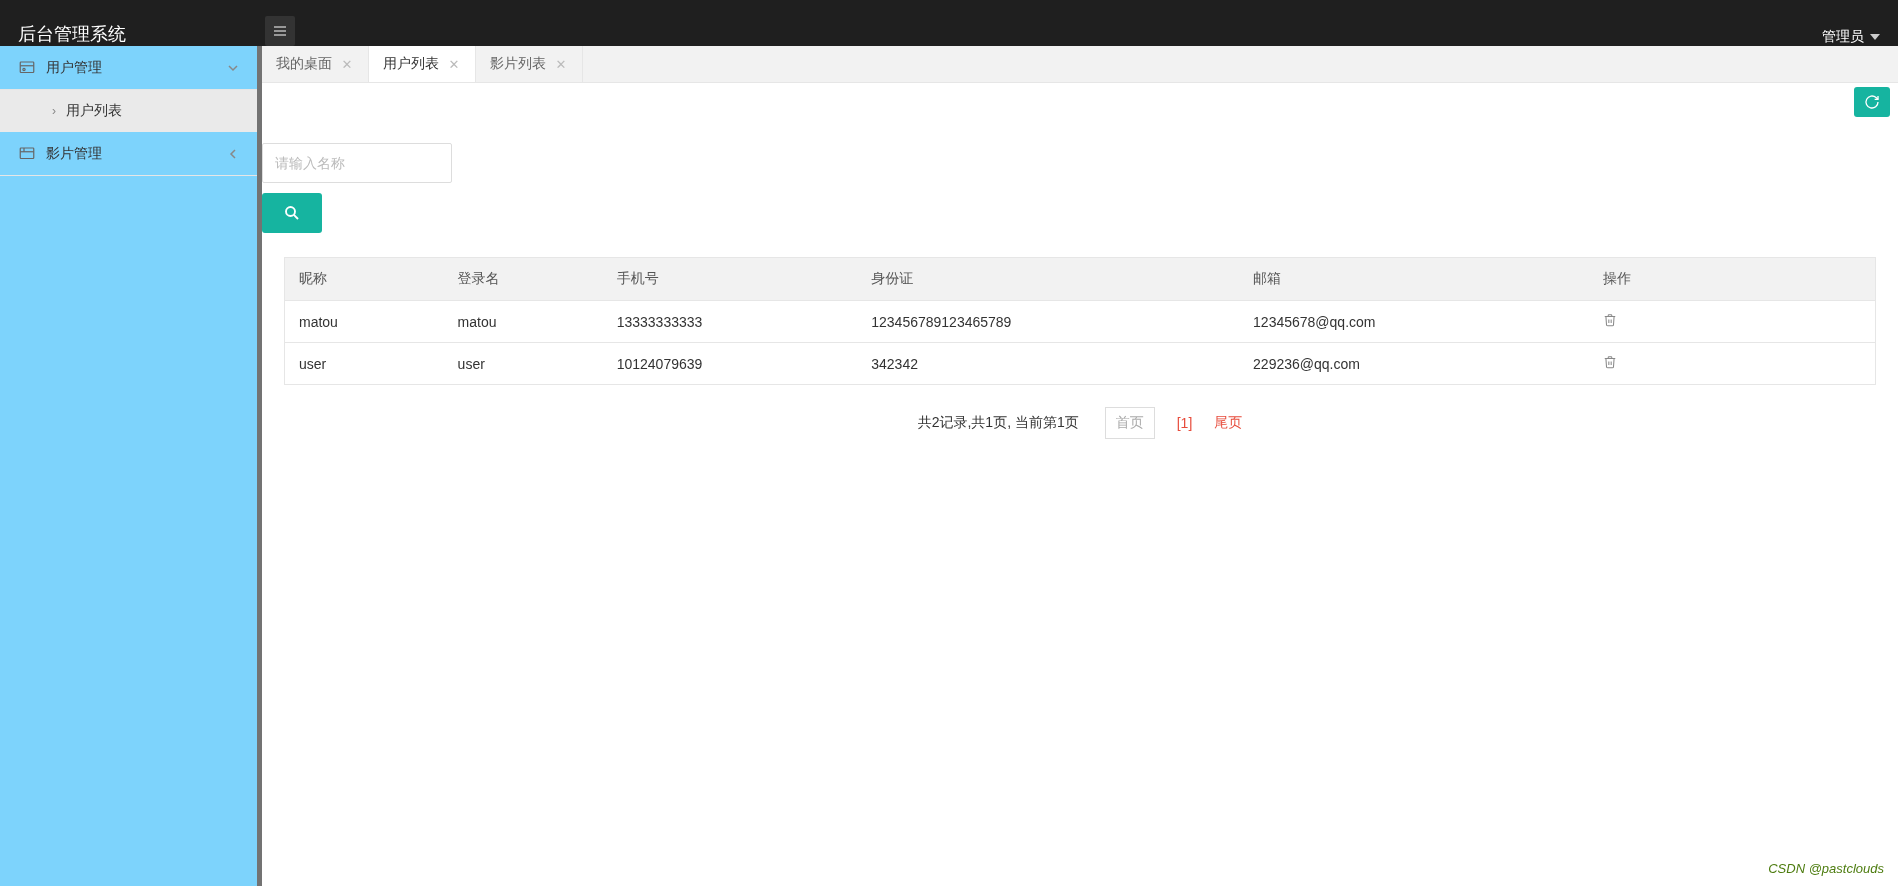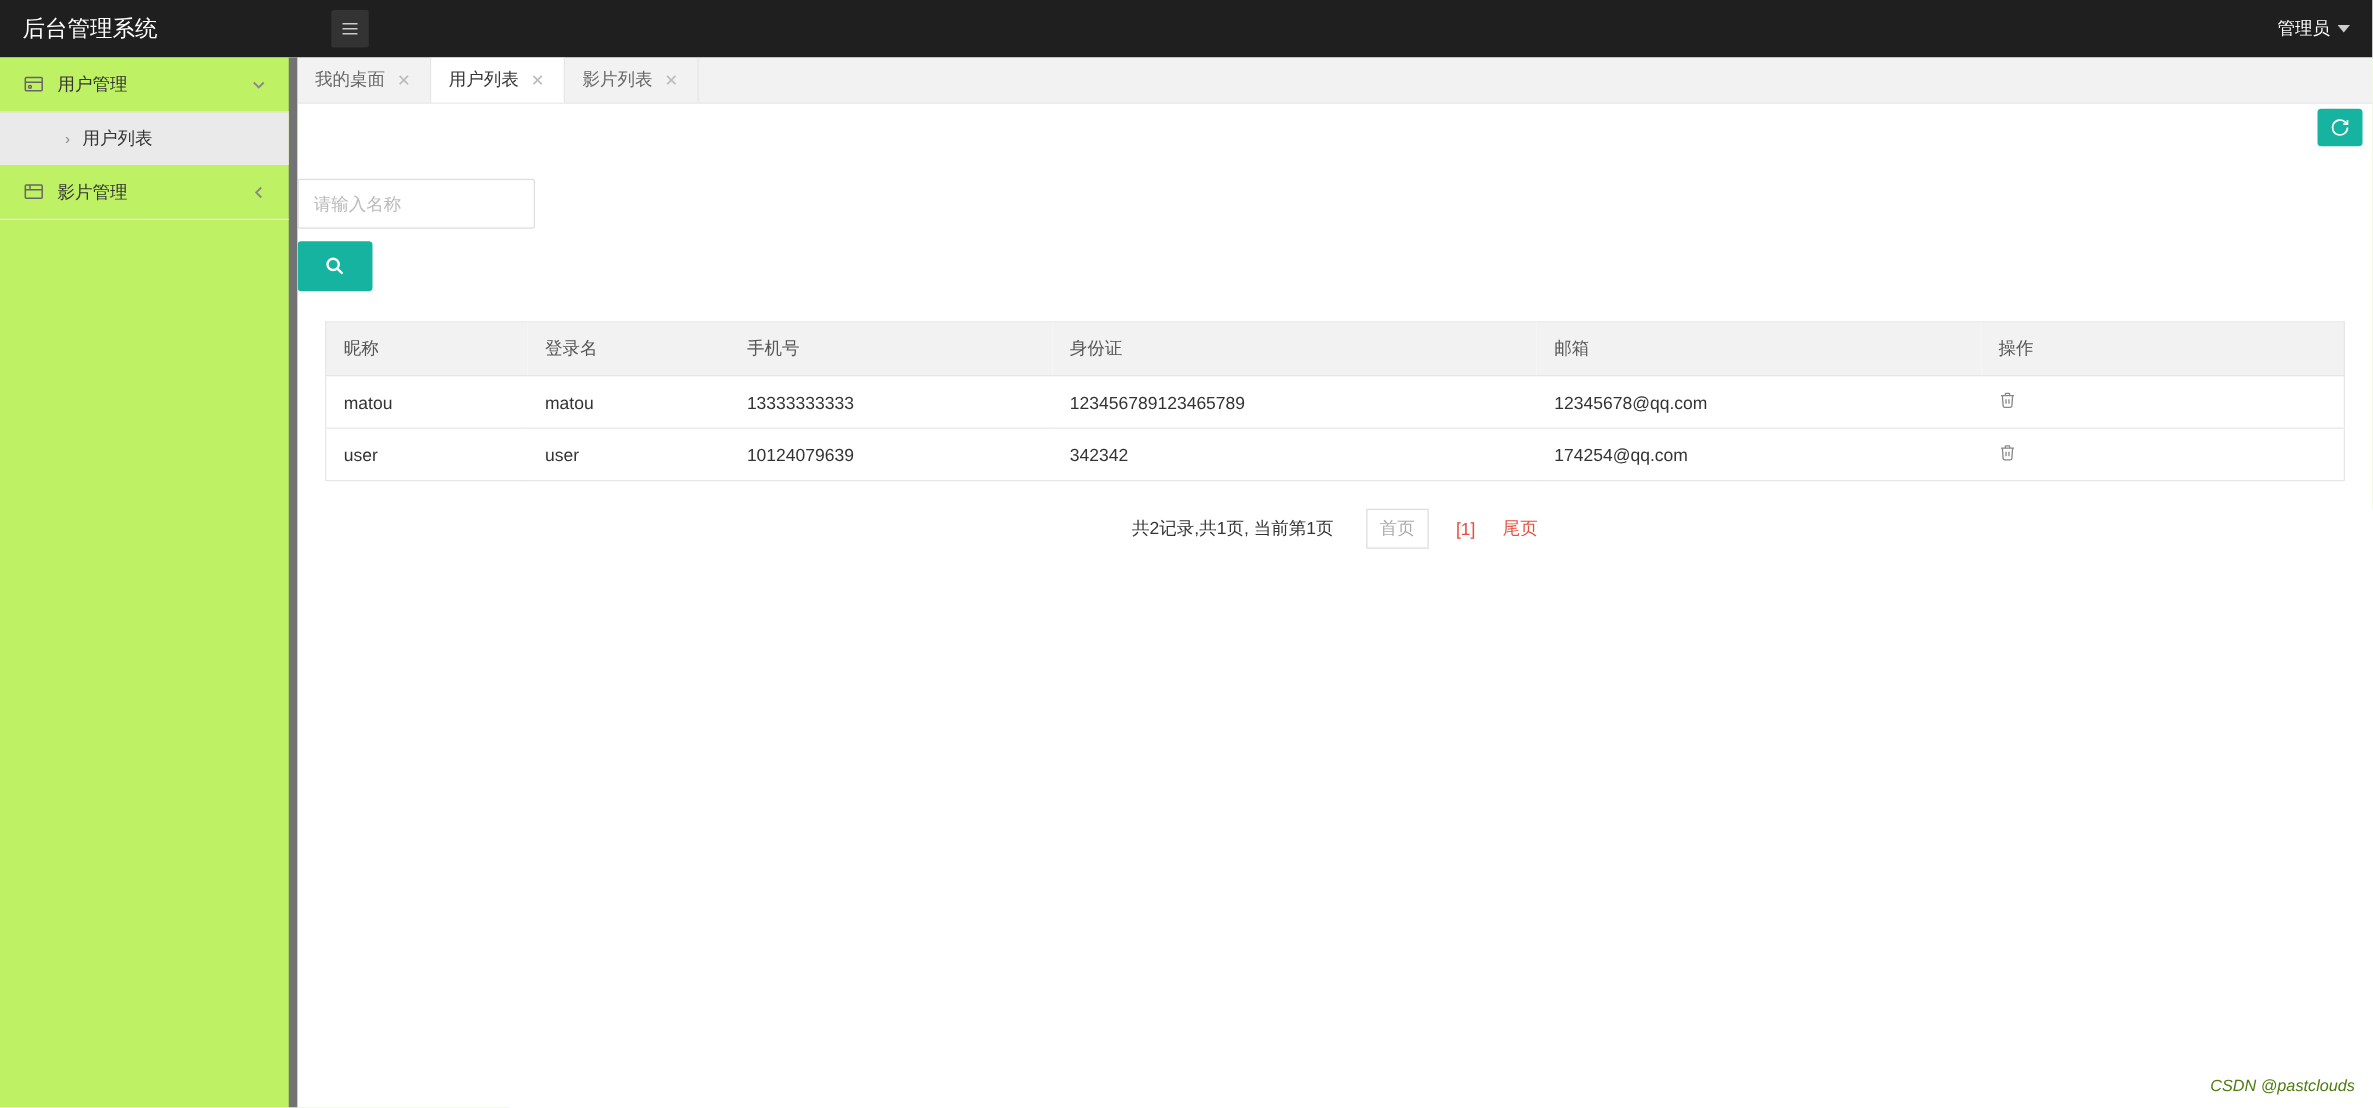--- a/index.html
+++ b/index.html
@@ -2,21 +2,21 @@
 <html><head>
   <meta charset="utf-8">
   <style>
     * { margin: 0; padding: 0; box-sizing: border-box; }
     body { font-family: "Microsoft YaHei", Arial, sans-serif; font-size: 14px; color: #333; background: #fff; }
     
     .header {
       height: 46px;
       background: #1f1f1f;
       display: flex;
-      align-items: center;
+      align-items: flex-end;
       color: #fff;
       gap: 30px;
     }
     .header-logo {
       width: 225px;
       padding-left: 18px;
       font-size: 18px;
       font-weight: 500;
     }
     .hamburger-btn {
@@ -37,23 +37,23 @@
       display: flex;
       align-items: center;
       cursor: pointer;
       font-size: 14px;
     }
     .header-user svg { margin-left: 6px; width: 10px; height: 10px; }
     
     .container { display: flex; height: calc(100vh - 46px); }
     
     .sidebar {
-      width: 238px;
-      background: #bef264;
-      border-right: 7px solid #737373;
+      width: 262px;
+      background: #7dd3fc;
+      border-right: 5px solid #737373;
     }
     .sidebar-item {
       height: 44px;
       padding: 0 18px;
       display: flex;
       align-items: center;
       cursor: pointer;
       color: #333;
       border-bottom: 1px solid #e6e6e6;
     }
@@ -312,21 +312,21 @@
                     <path d="M10 11v6M14 11v6"></path>
                     <path d="M9 6V4a1 1 0 011-1h4a1 1 0 011 1v2"></path>
                   </svg>
               </td>
             </tr>
             <tr>
               <td>user</td>
               <td>user</td>
               <td>10124079639</td>
               <td>342342</td>
-              <td>174254@qq.com</td>
+              <td>229236@qq.com</td>
               <td>
                 <svg class="delete-icon" viewBox="0 0 24 24" fill="none" stroke="currentColor" stroke-width="1.8">
                     <polyline points="3 6 5 6 21 6"></polyline>
                     <path d="M19 6l-1 14a2 2 0 01-2 2H8a2 2 0 01-2-2L5 6"></path>
                     <path d="M10 11v6M14 11v6"></path>
                     <path d="M9 6V4a1 1 0 011-1h4a1 1 0 011 1v2"></path>
                   </svg>
               </td>
             </tr>
           </tbody>

